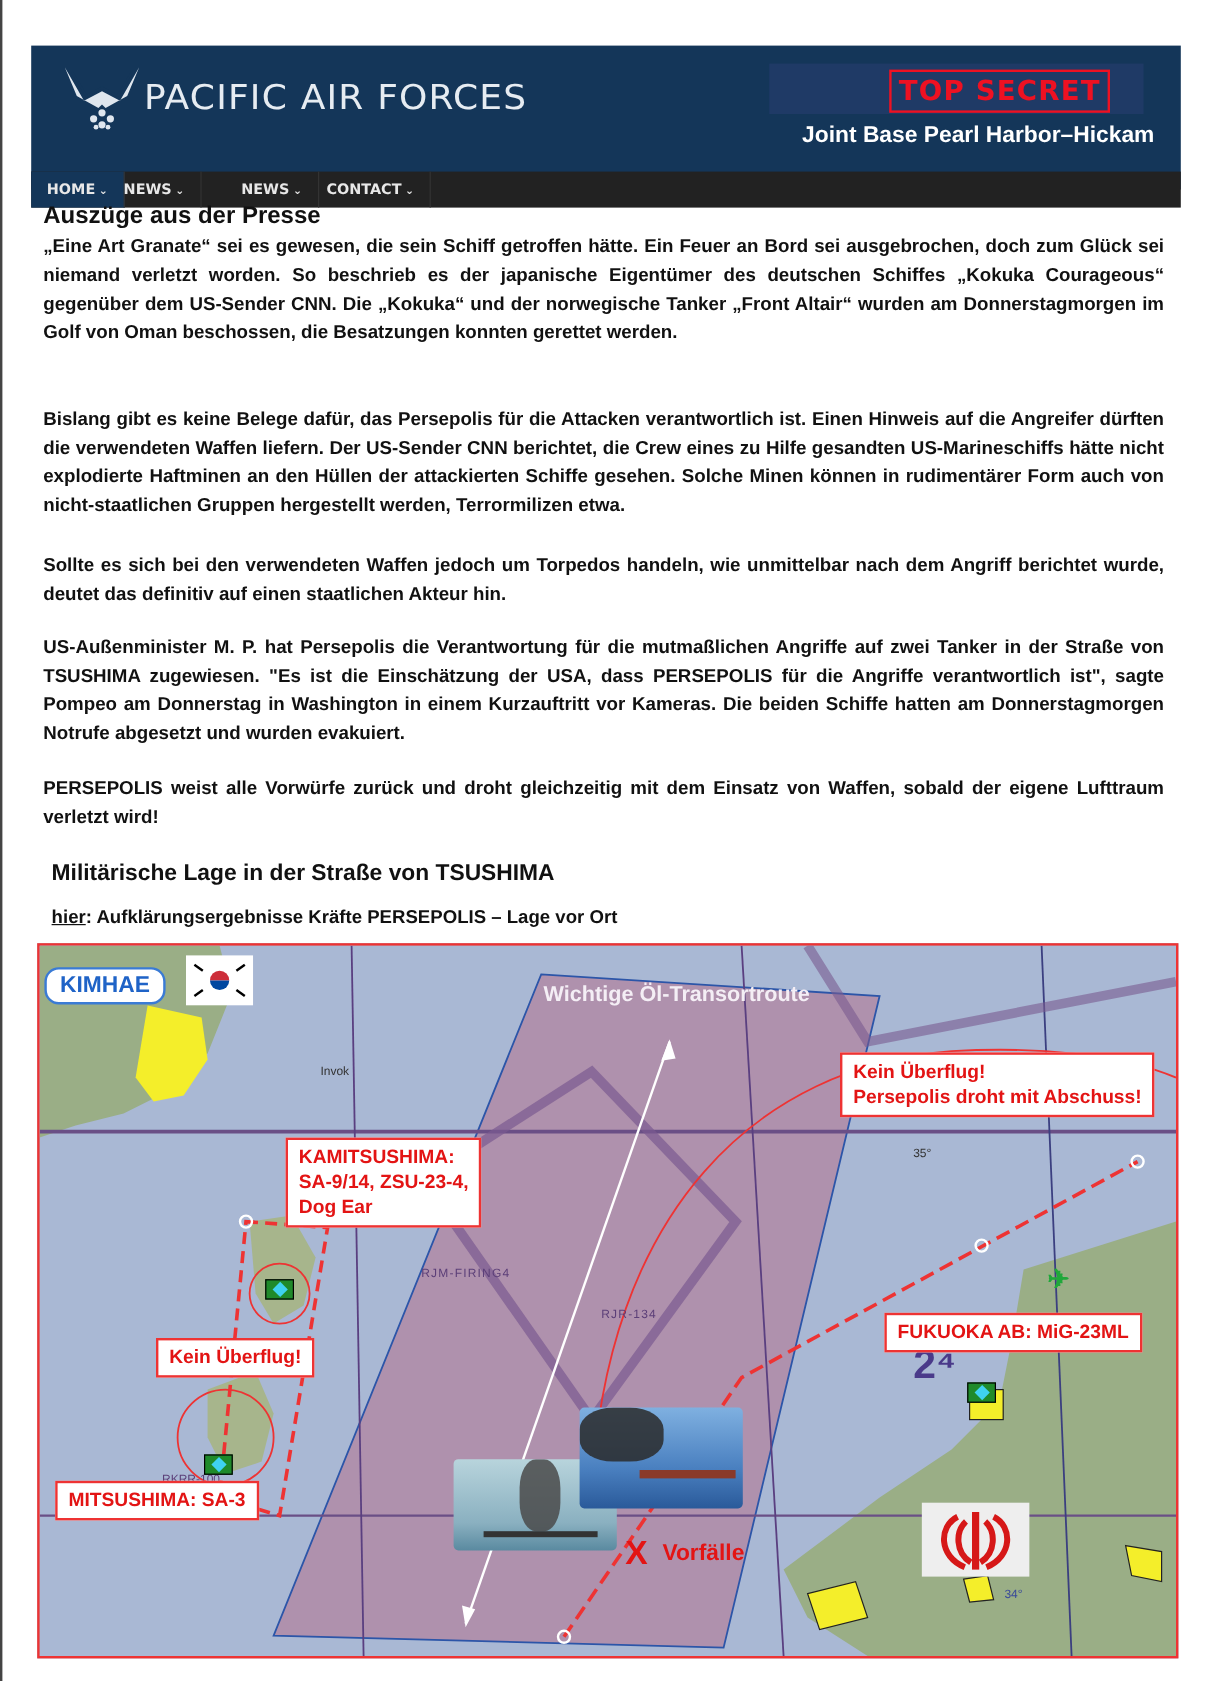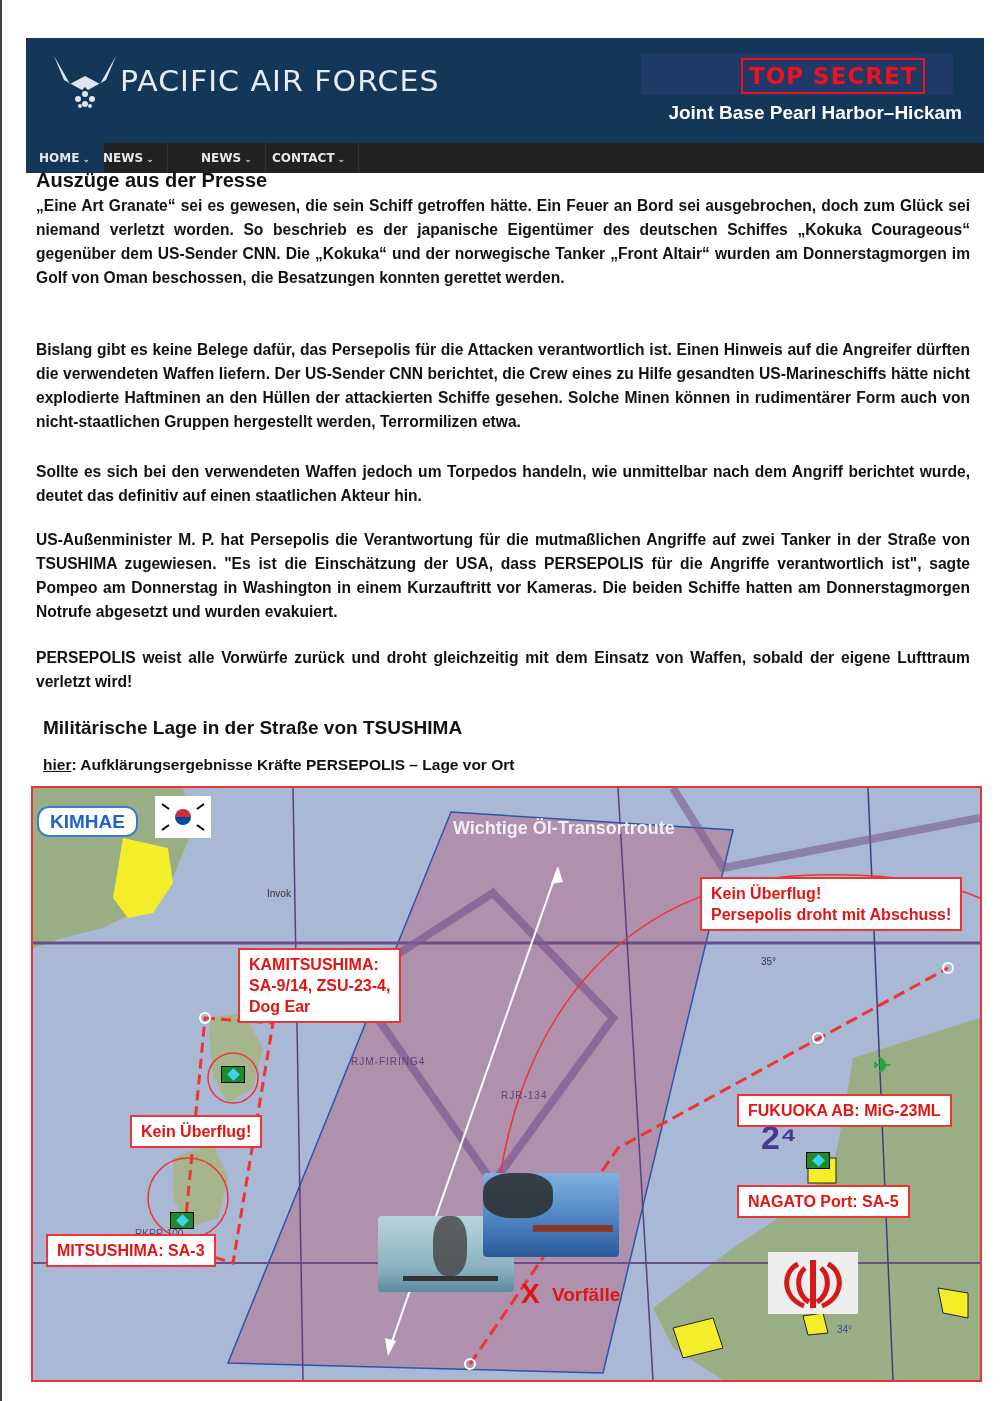--- a/index.html
+++ b/index.html
@@ -129,21 +129,20 @@
     <div>Persepolis droht mit Abschuss!</div>
   </div>
   <div class="lbl" style="left:205px;top:160px;">
     <div>KAMITSUSHIMA:</div>
     <div>SA-9/14, ZSU-23-4,</div>
     <div>Dog Ear</div>
   </div>
   <div class="lbl" style="left:97px;top:327px;">Kein Überflug!</div>
   <div class="lbl" style="left:13px;top:446px;">MITSUSHIMA: SA-3</div>
   <div class="lbl" style="left:704px;top:306px;">FUKUOKA AB: MiG-23ML</div>
-  <div class="lbl" style="left:704px;top:397px;">NAGATO Port: SA-5</div>
 
   <div style="position:absolute;left:188px;top:278px;width:22px;height:15px;background:#1f8a2a;border:1px solid #000;">
       <div style="width:9px;height:9px;background:#3fd2f0;transform:rotate(45deg);margin:3px auto;"></div>
     </div>
   <div style="position:absolute;left:137px;top:424px;width:22px;height:15px;background:#1f8a2a;border:1px solid #000;">
       <div style="width:9px;height:9px;background:#3fd2f0;transform:rotate(45deg);margin:3px auto;"></div>
     </div>
   <div style="position:absolute;left:773px;top:364px;width:22px;height:15px;background:#1f8a2a;border:1px solid #000;">
       <div style="width:9px;height:9px;background:#3fd2f0;transform:rotate(45deg);margin:3px auto;"></div>
     </div>

